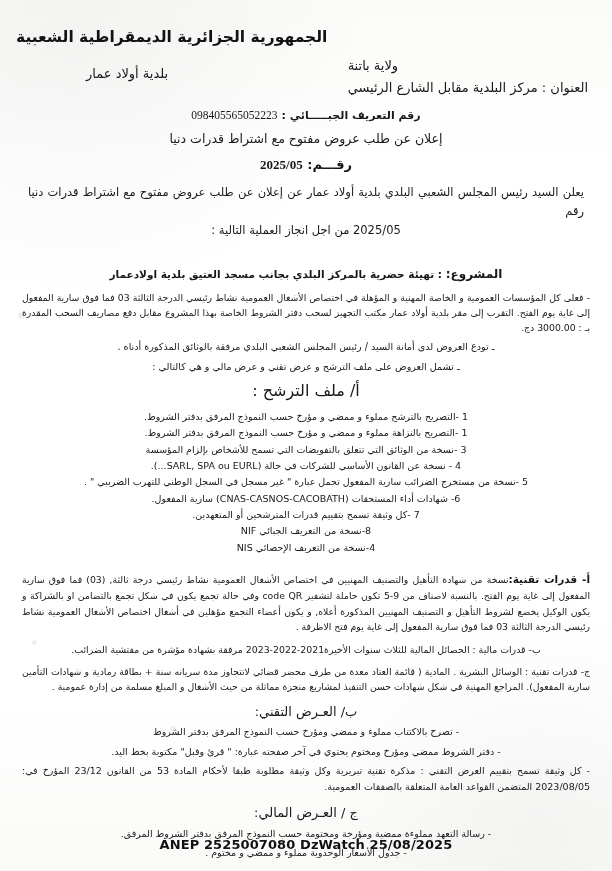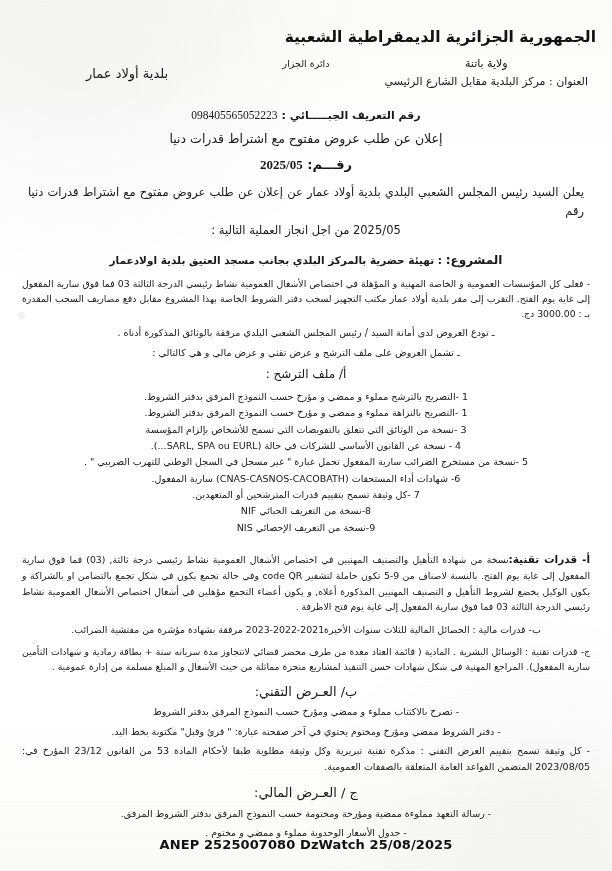--- a/index.html
+++ b/index.html
@@ -46,37 +46,37 @@
     text-align: right;
     font-family: "DejaVu Sans", "Liberation Sans", sans-serif;
     line-height: 1.5;
     color: #181818;
   }
   .justify { text-align: justify; text-align-last: right; }
 
   .title-main {
     font-size: 15.5px;
     font-weight: bold;
-    text-align: right;
+    text-align: left;
     letter-spacing: .2px;
     margin: 26px 0 0 0;
     color: #121212;
   }
 
   .header-row {
     position: relative;
     height: 46px;
     margin-top: 6px;
   }
   .hdr-right {
     position: absolute;
     right: 8px;
     top: 0;
-    text-align: center;
-    font-size: 11px;
+    text-align: left;
+    font-size: 13px;
     line-height: 1.65;
   }
   .hdr-center {
     position: absolute;
     left: 0; right: 0;
     top: 2px;
     text-align: center;
     font-size: 9.5px;
   }
   .hdr-left {
@@ -122,38 +122,38 @@
   }
   .intro-2 {
     font-size: 11.5px;
     text-align: center;
     margin-top: 1px;
   }
   .project {
     text-align: center;
     font-size: 10.5px;
     font-weight: bold;
-    margin-top: 12px;
+    margin-top: 26px;
   }
   .project .lbl { font-size: 12px; }
 
   .body-p {
     font-size: 9.3px;
     line-height: 1.62;
     margin-top: 7px;
     padding: 0 6px;
   }
   .line-c {
     font-size: 9.6px;
     text-align: center;
     margin-top: 4px;
     line-height: 1.6;
   }
   .sec-head {
-    font-size: 12px;
+    font-size: 16px;
     text-align: center;
     margin-top: 5px;
     font-weight: normal;
   }
 
   ol.items {
     list-style: none;
     margin: 6px 0 0 0;
     padding: 0;
   }
@@ -236,21 +236,20 @@
 
   <div class="content">
 
     <div class="ar title-main">الجمهورية الجزائرية الديمقراطية الشعبية</div>
 
     <div class="header-row">
       <div class="hdr-right ar">
         <div>ولاية باتنة</div>
         <div>العنوان : مركز البلدية مقابل الشارع الرئيسي</div>
       </div>
-      <div class="hdr-center ar">دائرة الجزار</div>
       <div class="hdr-left ar">بلدية أولاد عمار</div>
     </div>
 
     <div class="ar fiscal">
       <span>رقم التعريف الجبـــــائي :</span>
       <span class="num lat">098405565052223</span>
     </div>
 
     <div class="ar announce">إعلان عن طلب عروض مفتوح مع اشتراط قدرات دنيا</div>
 
@@ -277,21 +276,21 @@
 
     <ol class="items ar">
       <li>1 -التصريح بالترشح مملوء و ممضي و مؤرخ حسب النموذج المرفق بدفتر الشروط.</li>
       <li>1 -التصريح بالنزاهة مملوء و ممضي و مؤرخ حسب النموذج المرفق بدفتر الشروط.</li>
       <li>3 -نسخة من الوثائق التي تتعلق بالتفويضات التي تسمح للأشخاص بإلزام المؤسسة</li>
       <li>4  - نسخة عن القانون الأساسي للشركات في حالة (SARL, SPA ou EURL...).</li>
       <li>5 -نسخة من مستخرج الضرائب سارية المفعول تحمل عبارة " غير مسجل في السجل الوطني للتهرب الضريبي " .</li>
       <li>6- شهادات أداء المستحقات (CNAS-CASNOS-CACOBATH) سارية المفعول.</li>
       <li>7 -كل وثيقة تسمح بتقييم قدرات المترشحين أو المتعهدين.</li>
       <li>8-نسخة من التعريف الجبائي  NIF</li>
-      <li>9-نسخة من التعريف الإحصائي  NIS</li>
+      <li>4-نسخة من التعريف الإحصائي  NIS</li>
     </ol>
 
     <div class="ar cap-block justify">
       <span class="lead">أ- قدرات تقنية:</span><span>نسخة من شهادة التأهيل والتصنيف المهنيين في اختصاص الأشغال العمومية نشاط رئيسي درجة ثالثة, (03) فما فوق سارية المفعول إلى غاية يوم الفتح. بالنسبة  لاصناف من 9-5 تكون حاملة لتشفير code QR وفي حالة تجمع يكون في شكل تجمع بالتضامن او بالشراكة و يكون الوكيل يخضع لشروط التأهيل و التصنيف المهنيين المذكورة أعلاه, و يكون أعضاء التجمع مؤهلين في أشغال اختصاص الأشغال العمومية نشاط رئيسي الدرجة الثالثة  03 فما فوق سارية المفعول إلى غاية يوم فتح الاظرفة .</span>
     </div>
 
     <div class="ar cap-line">ب- قدرات مالية : الحصائل المالية للثلاث سنوات الأخيرة2021-2022-2023 مرفقة  بشهادة مؤشرة من مفتشية الضرائب.</div>
 
     <div class="ar cap-line-j justify">ج- قدرات تقنية : الوسائل البشرية . المادية ( قائمة العتاد معدة من طرف محضر قضائي لاتتجاوز مدة سريانه سنة  + بطاقة رمادية و شهادات التأمين سارية المفعول). المراجع المهنية في شكل شهادات حسن التنفيذ لمشاريع منجزة مماثلة من حيث الأشغال و المبلغ مسلمة من إدارة عمومية .</div>
 

